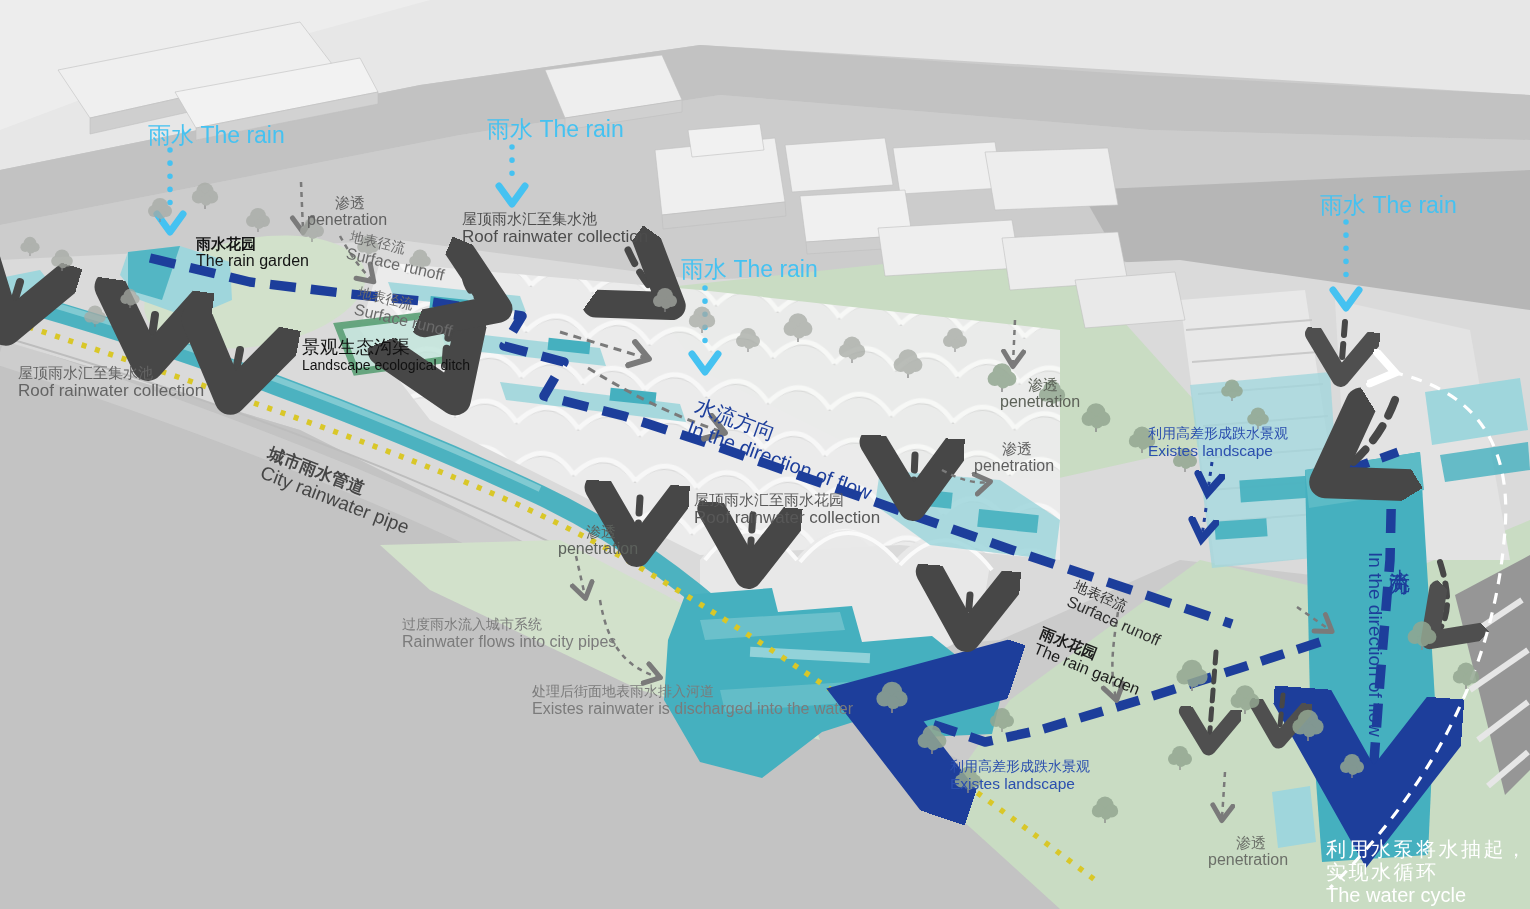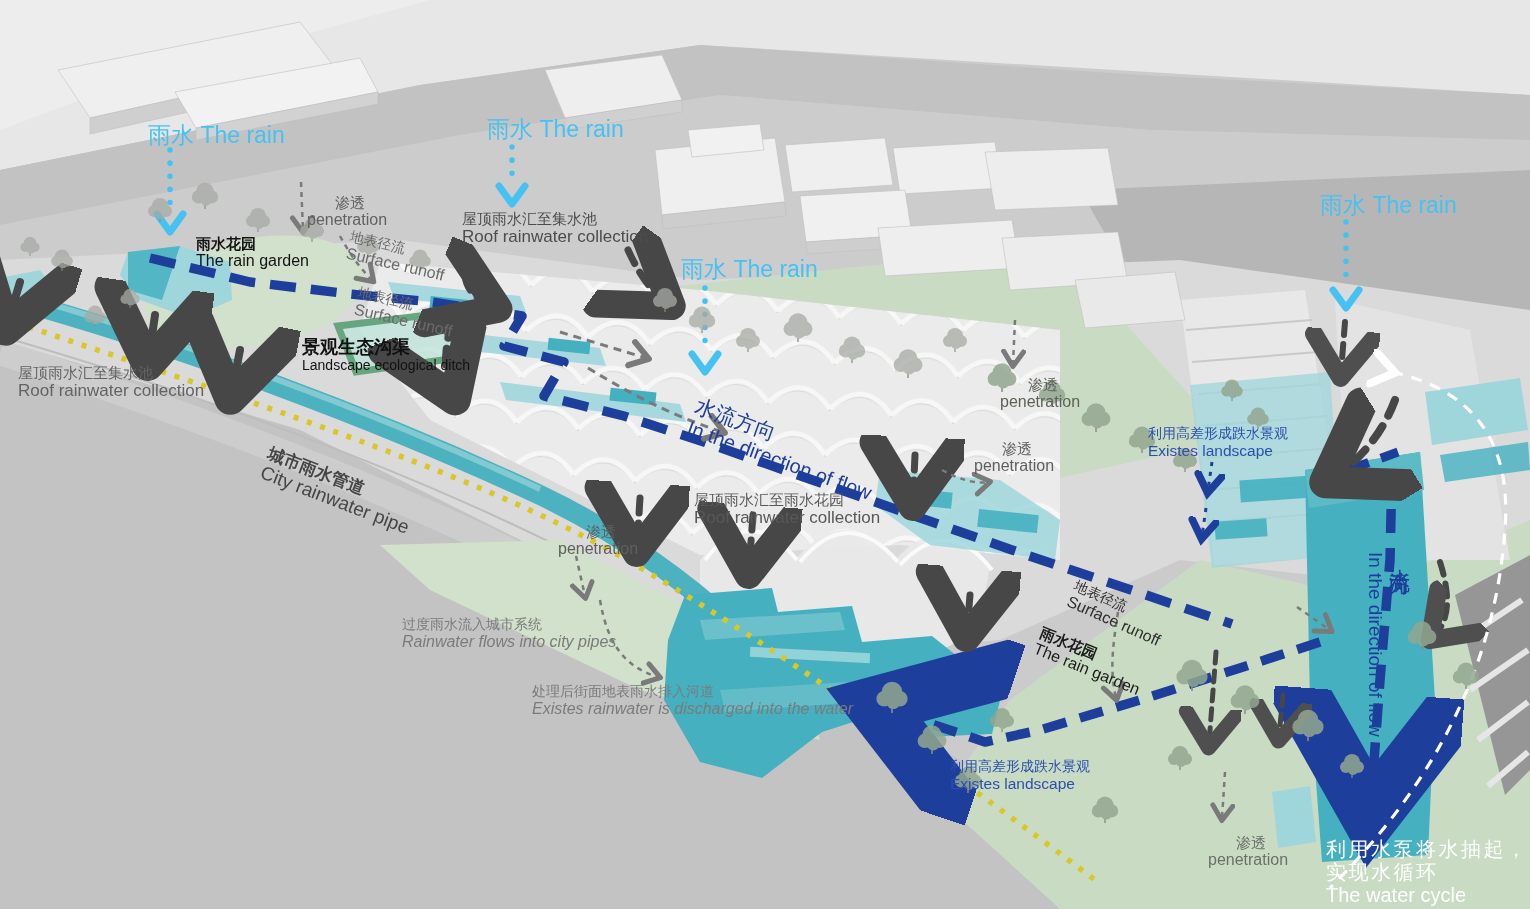--- a/index.html
+++ b/index.html
@@ -44,40 +44,40 @@
   .l-garden .en{font-size:16px;}
   #l-garden1{left:196px;top:235px;color:#141414;}
   #l-garden2{left:1044px;top:624px;transform:rotate(22deg);color:#1b1b1b;}
   .l-runoff{color:#6a6a6a;}
   .l-runoff .cn{font-size:14px;}
   .l-runoff .en{font-size:16px;}
   #l-runoff1{left:352px;top:229px;transform:rotate(13deg);}
   #l-runoff2{left:360px;top:285px;transform:rotate(13deg);}
   #l-runoff3{left:1078px;top:578px;transform:rotate(24deg);color:#2e2e2e;}
   #l-ditch{left:302px;top:337px;color:#111;}
-  #l-ditch .cn{font-size:18px;font-weight:bold;}
+  #l-ditch .cn{font-size:18px;font-weight:normal;}
   #l-ditch .en{font-size:14px;}
   #l-pipe{left:272px;top:444px;transform:rotate(21deg);color:#454545;}
   #l-pipe .cn{font-size:17px;font-weight:bold;}
   #l-pipe .en{font-size:19px;}
   .l-flow{color:var(--flow-blue,#1d3e9b);}
   #l-flow1{left:700px;top:394px;transform:rotate(20deg);}
   #l-flow1 .cn{font-size:21px;}
   #l-flow1 .en{font-size:20px;}
   #l-flow2{left:1364px;top:552px;writing-mode:vertical-rl;height:250px;}
   #l-flow2 .cn{font-size:21px;letter-spacing:2px;margin-left:2px;}
   #l-flow2 .en{font-size:19px;}
   .l-existes{color:var(--existes-blue,#2b4fae);}
   .l-existes .cn{font-size:14px;}
   .l-existes .en{font-size:15.5px;}
   #l-existes1{left:1148px;top:426px;}
   #l-existes2{left:950px;top:759px;}
   .l-note{color:#7b7b7b;}
   .l-note .cn{font-size:14px;}
-  .l-note .en{font-size:16px;font-style:italic;}
+  .l-note .en{font-size:16px;}
   #l-overflow{left:402px;top:617px;}
   #l-discharge{left:532px;top:684px;}
   #l-cycle{left:1326px;top:838px;color:#fff;white-space:normal;width:210px;}
   #l-cycle .cn{font-size:20px;letter-spacing:2.5px;}
   #l-cycle .en{font-size:20px;}
 </style>
 </head>
 <body>
 
 <div class="stage">

